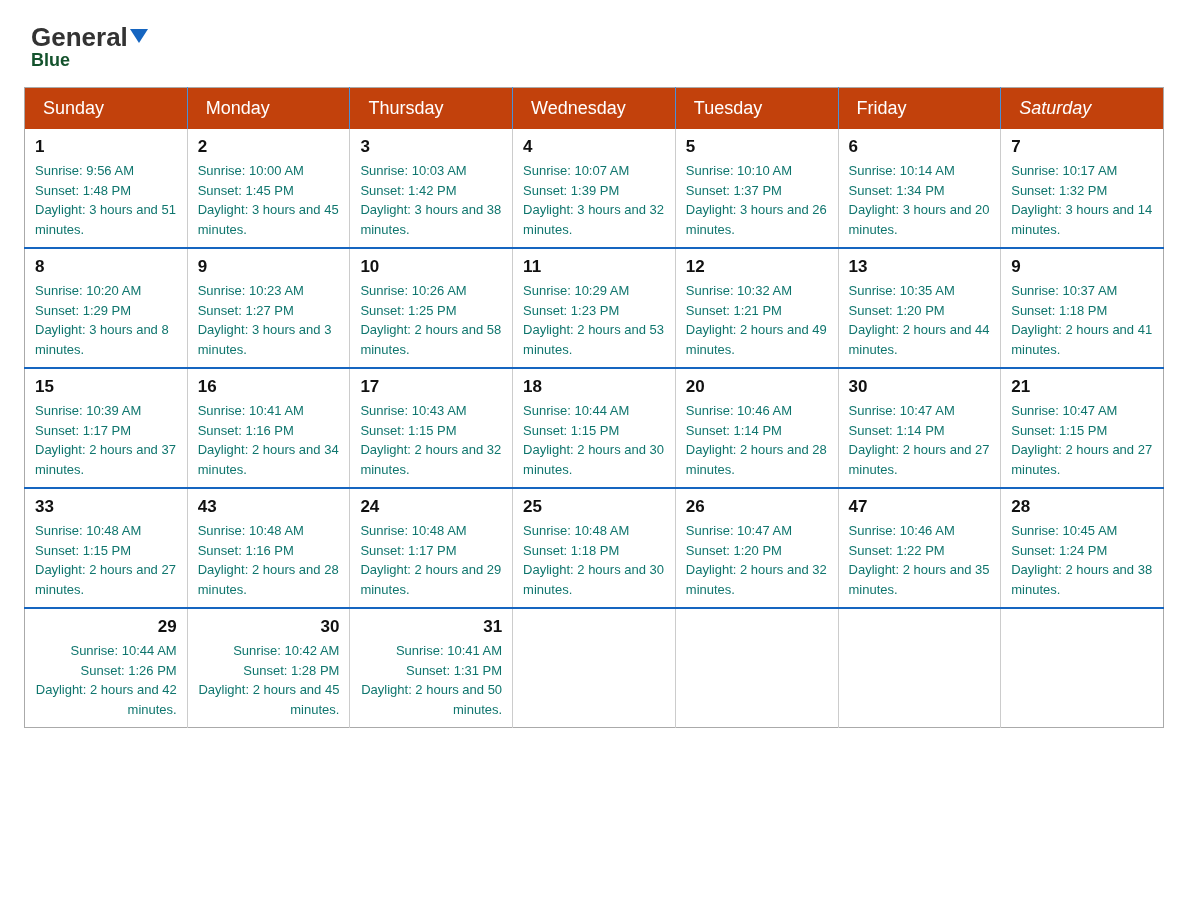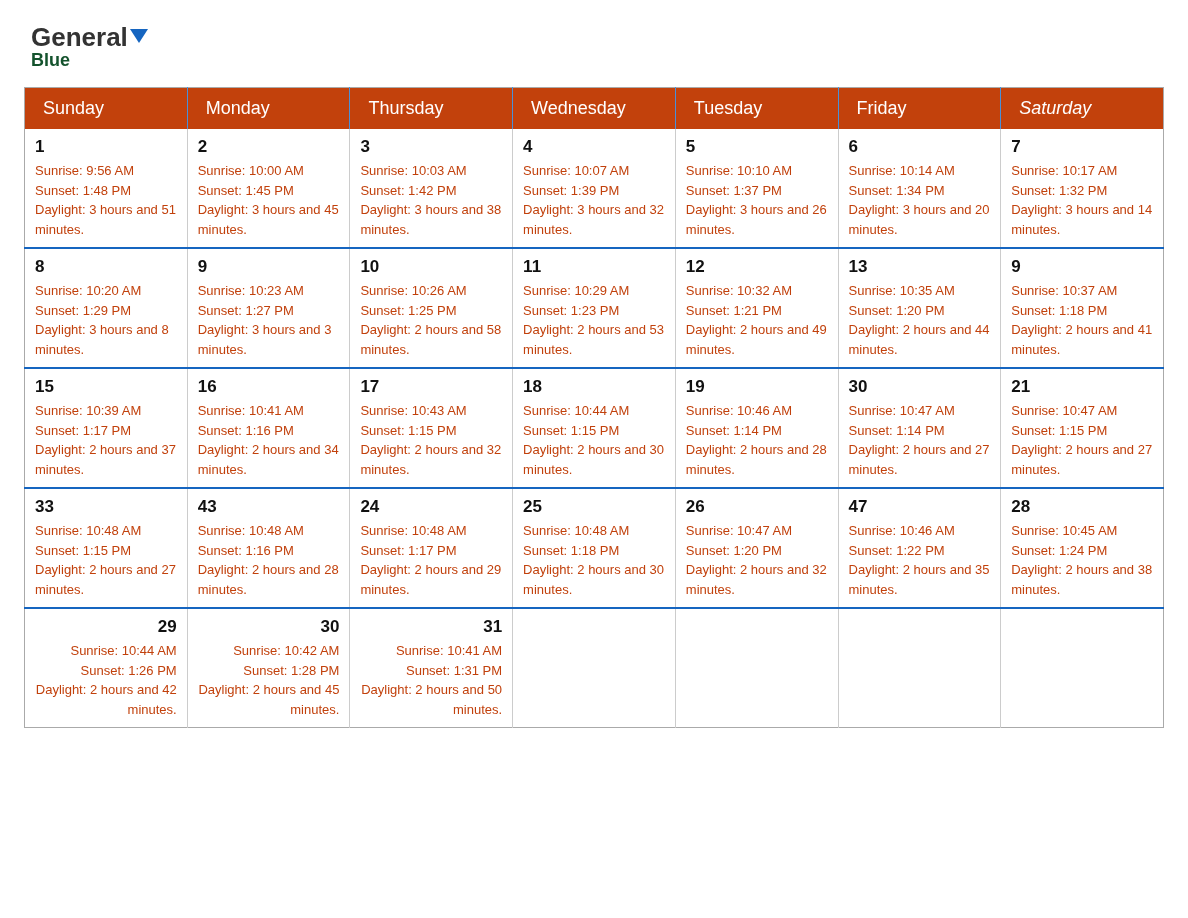--- a/index.html
+++ b/index.html
@@ -89,21 +89,21 @@
     .calendar-table td:last-child { border-right: none; }
     .calendar-table tr:last-child td { border-bottom: none; text-align: right; }
     .day-number {
       font-size: 17px;
       font-weight: bold;
       margin-bottom: 4px;
       color: #111;
     }
     .day-info {
       font-size: 13px;
-      color: #c2410c;
+      color: #0f766e;
       line-height: 1.5;
     }
     .empty-cell {
       background: #fff;
     }
   </style>
 </head>
 <body>
 
 <div class="header">
@@ -275,21 +275,21 @@
       </td>
         <td>
         <div class="day-number">18</div>
         <div class="day-info">
           Sunrise: 10:44 AM<br>
           Sunset: 1:15 PM<br>
           Daylight: 2 hours and 30 minutes.
         </div>
       </td>
         <td>
-        <div class="day-number">19</div>
+        <div class="day-number">20</div>
         <div class="day-info">
           Sunrise: 10:46 AM<br>
           Sunset: 1:14 PM<br>
           Daylight: 2 hours and 28 minutes.
         </div>
       </td>
         <td>
         <div class="day-number">30</div>
         <div class="day-info">
           Sunrise: 10:47 AM<br>

